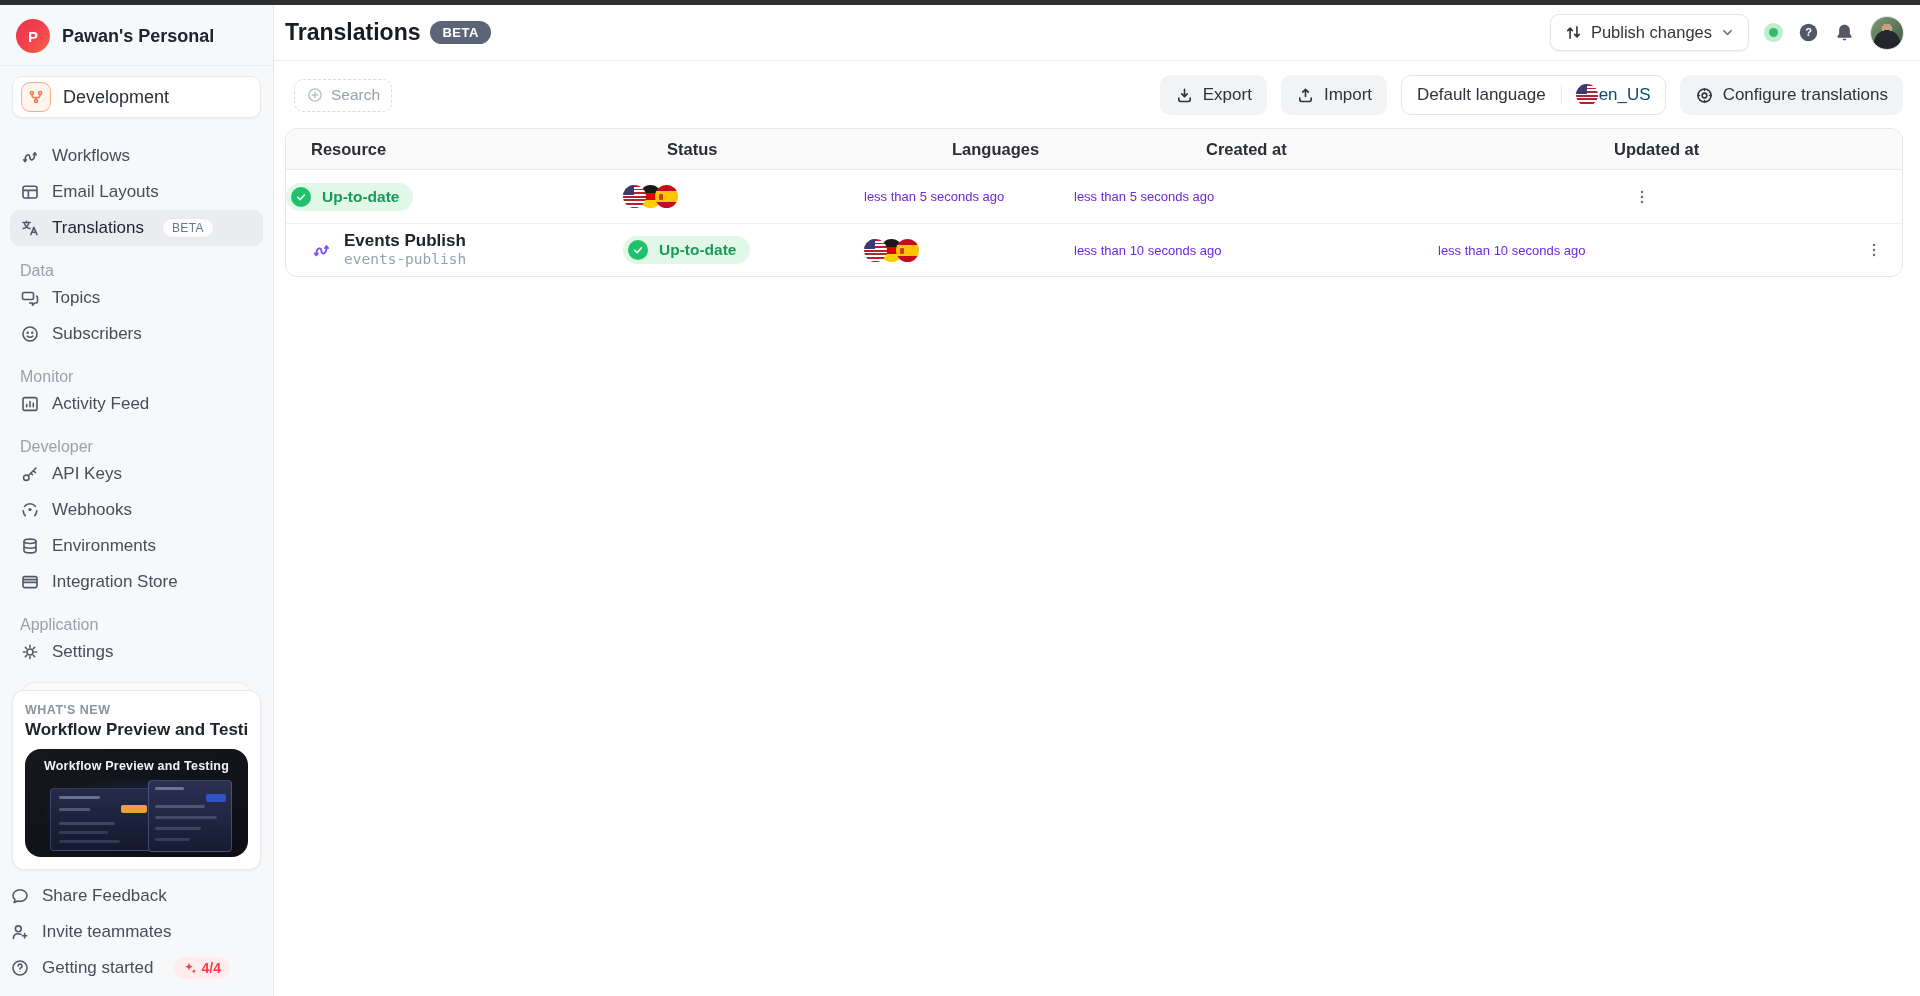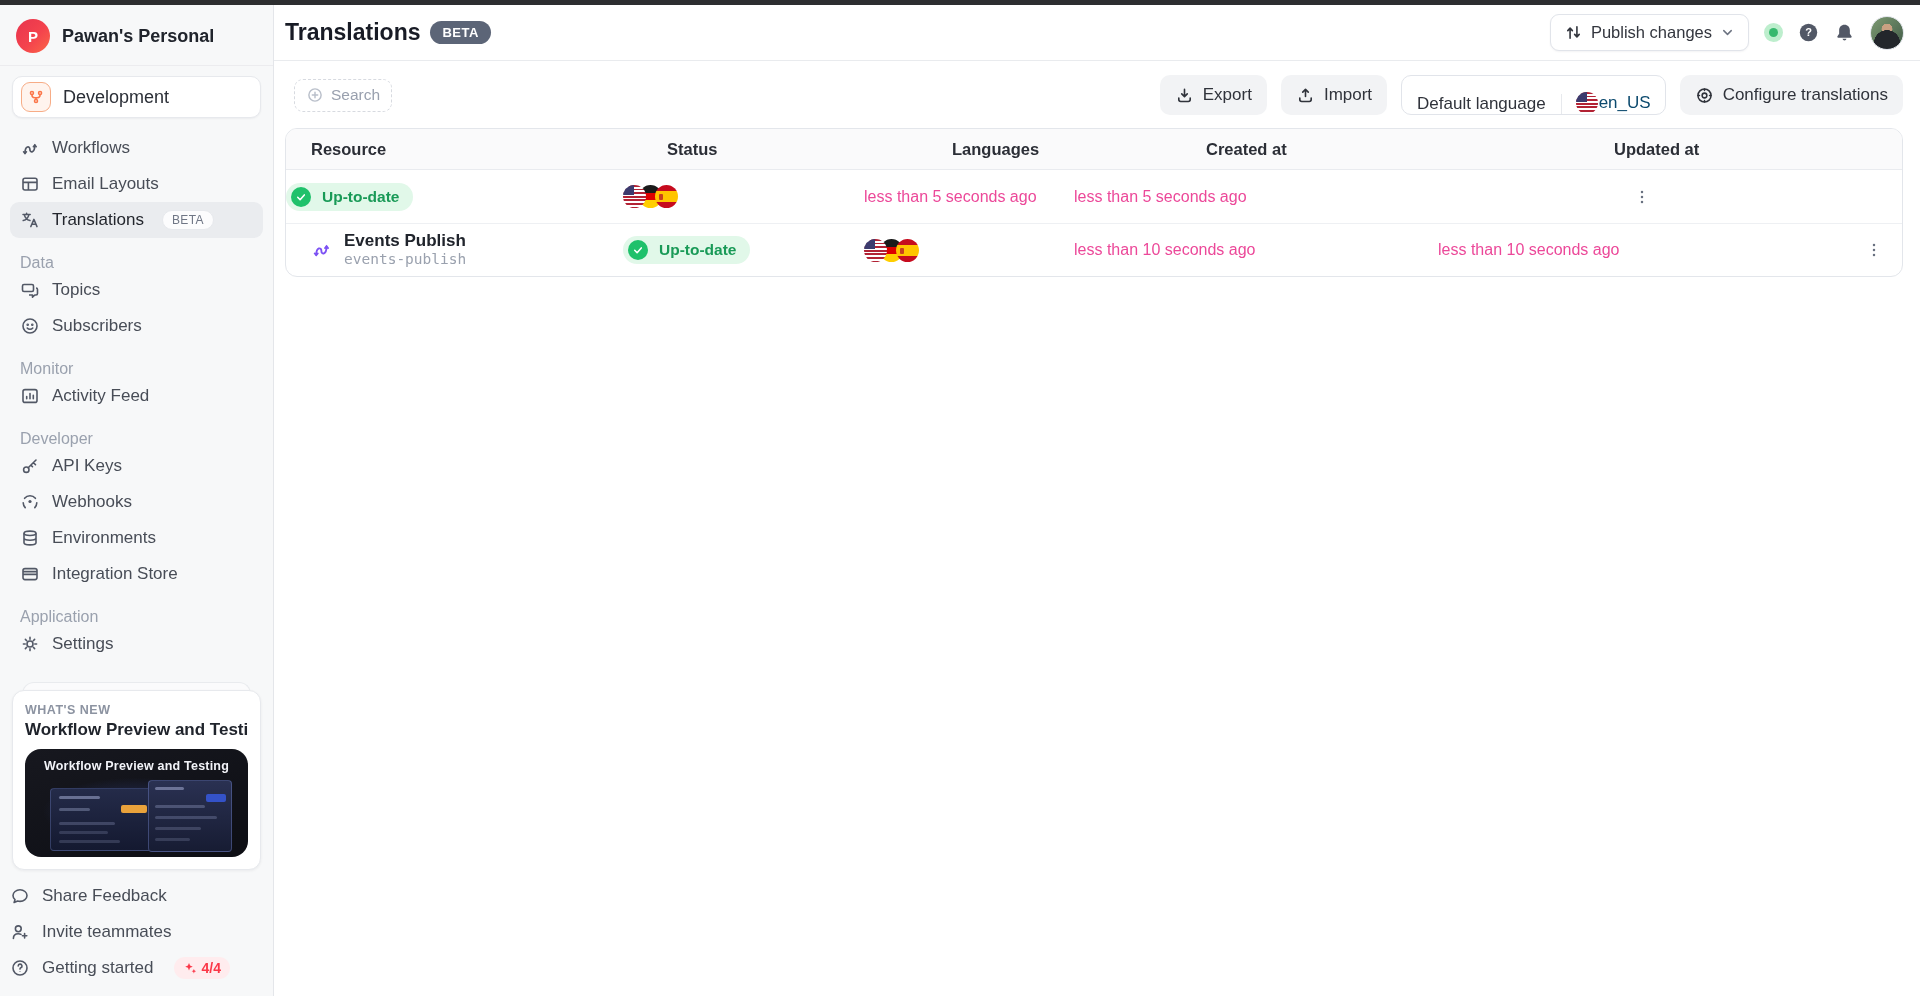--- a/index.html
+++ b/index.html
@@ -31,21 +31,21 @@
     margin:10px 12px 0 12px; height:42px; background:#fff;
     border:1px solid #e7e9ed; border-radius:10px; display:flex; align-items:center;
     gap:12px; padding:0 8px; box-shadow:0 1px 2px rgba(15,20,30,.05); cursor:pointer;
   }
   .env-icon {
     width:30px; height:30px; border-radius:9px; background:#fff4ee;
     border:1px solid #f7ac86; display:flex; align-items:center; justify-content:center;
   }
   .env-label { font-size:18px; color:#2b2f37; }
 
-  .nav { margin-top:12px; padding:0 10px; }
+  .nav { margin-top:20px; padding:0 10px; }
   .nav-item {
     display:flex; align-items:center; gap:12px; height:36px; padding:0 10px;
     border-radius:9px; cursor:pointer; color:#484d57; font-size:17px;
   }
   .nav-item .ni-icon { display:flex; width:20px; justify-content:center; color:#525866; }
   .nav-item.active { background:#eaecef; color:#23262d; }
   .section-label {
     height:26px; margin-top:8px; padding:0 10px; display:flex; align-items:flex-end;
     font-size:16px; color:#9aa1ae;
   }
@@ -138,21 +138,21 @@
     border:1.5px dashed #d7dae0; border-radius:9px; background:transparent; cursor:pointer;
     font-size:15.5px; color:#99a0ae;
   }
   .toolbar-right { margin-left:auto; display:flex; align-items:center; gap:14px; }
   .soft-btn {
     display:flex; align-items:center; gap:9px; height:40px; padding:0 15px;
     background:#f2f3f5; border:none; border-radius:10px; cursor:pointer;
     font-size:17px; color:#30333b;
   }
   .lang-group {
-    display:flex; align-items:flex-end; height:40px; border:1px solid #e1e4ea;
+    display:flex; align-items:center; height:40px; border:1px solid #e1e4ea;
     border-radius:10px; background:#fff; overflow:hidden; cursor:pointer;
   }
   .lang-left {
     display:flex; align-items:center; padding:0 15px; font-size:17px; color:#30333b;
     border-right:1px solid #e7e9ed;
   }
   .lang-right { display:flex; align-items:center; gap:1px; padding:0 14px; font-size:17px; color:#0c4a6e; }
 
   
   .table { border:1px solid #e3e6eb; border-radius:12px; overflow:hidden; background:#fff; }
@@ -175,21 +175,21 @@
   }
   .status-text { font-size:15.5px; font-weight:600; color:#199a57; }
   .flags { display:flex; }
   .flag { width:23px; height:23px; border-radius:50%; overflow:hidden; position:relative; }
   .flag + .flag { margin-left:-7px; }
   .flag-us { background:repeating-linear-gradient(#b22234 0 1.8px,#fff 1.8px 3.6px); z-index:3; }
   .flag-us .canton { position:absolute; left:0; top:0; width:11px; height:10px; background:#3c3b6e; }
   .flag-de { background:linear-gradient(#1a1a1a 0 34%, #dd0000 34% 67%, #ffce00 67%); z-index:2; }
   .flag-es { background:linear-gradient(#c60b1e 0 26%, #ffc400 26% 74%, #c60b1e 74%); z-index:3; }
   .flag-es .emblem { position:absolute; left:4px; top:9px; width:4px; height:6px; background:#c8401e; border-radius:1px; }
-  .td-time { font-size:16px; color:#ec4899; }
+  .td-time { font-size:13px; color:#6d28d9; }
   .dots-btn { background:none; border:none; cursor:pointer; display:flex; justify-content:center; width:100%; }
 
   svg { display:block; }
 </style>
 </head>
 <body>
 
 <div class="top-strip"></div>
 <div class="app">
 

